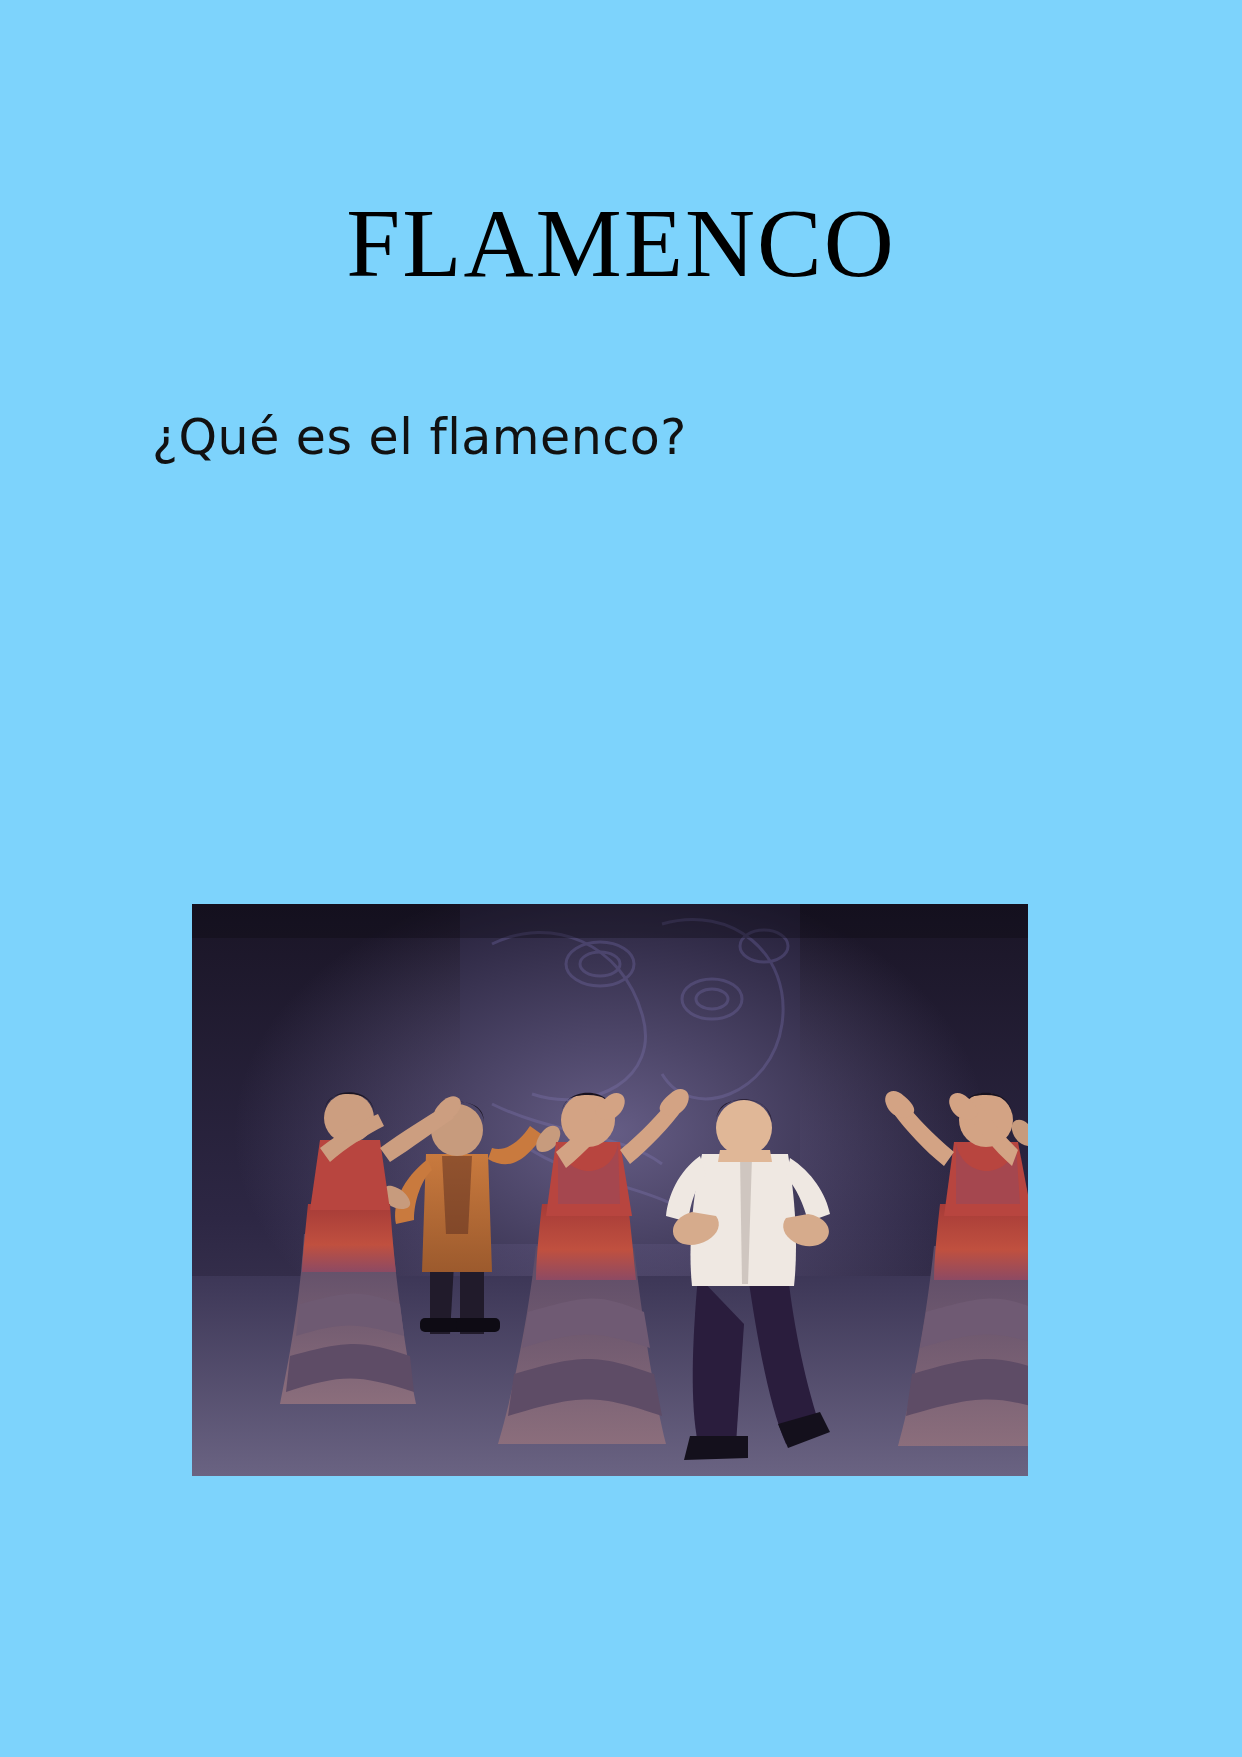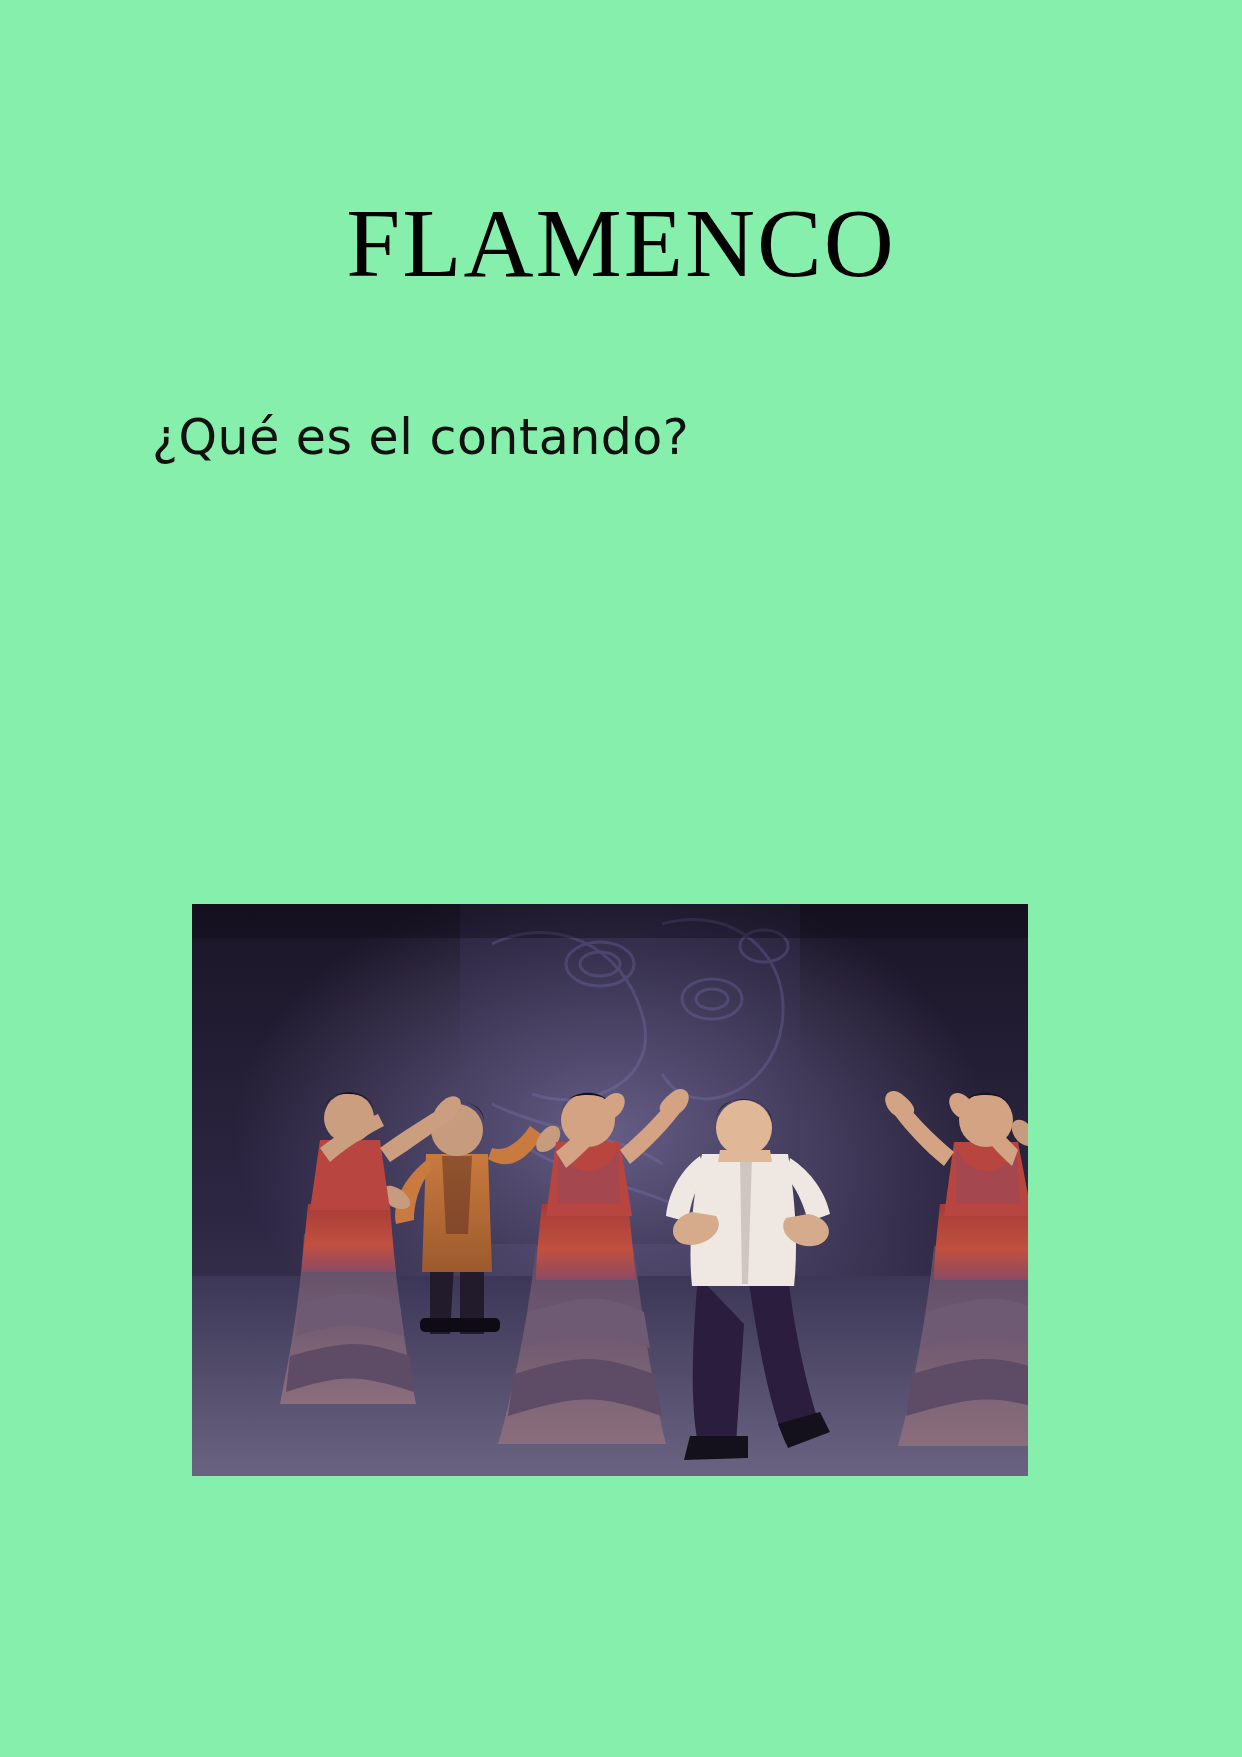--- a/index.html
+++ b/index.html
@@ -10,21 +10,21 @@
   body {
     width: 1242px;
     height: 1757px;
     position: relative;
     font-family: "DejaVu Sans", sans-serif;
     overflow: hidden;
   }
   .page {
     position: absolute;
     inset: 0;
-    background: #86efac;
+    background: #7dd3fc;
   }
   .doc-title {
     position: absolute;
     top: 128px;
     left: 0;
     width: 1242px;
     text-align: center;
     font-family: "Liberation Serif", "DejaVu Serif", serif;
     font-size: 97px;
     line-height: 1.05;
@@ -69,21 +69,21 @@
   }
   .photo svg { display: block; width: 100%; height: 100%; }
 </style>
 </head>
 <body>
 
 <div class="page">
 
   <h1 class="doc-title">FLAMENCO</h1>
 
-  <h2 class="section-heading">¿Qué es el contando?</h2>
+  <h2 class="section-heading">¿Qué es el flamenco?</h2>
 
 
   <figure class="photo">
     <svg viewBox="0 0 836 572" preserveAspectRatio="xMidYMid slice" role="img">
       <defs>
         <linearGradient id="bgGrad" x1="0" y1="0" x2="0" y2="1">
           <stop offset="0%" stop-color="#1a1526"></stop>
           <stop offset="55%" stop-color="#2d2744"></stop>
           <stop offset="100%" stop-color="#4a4360"></stop>
         </linearGradient>

